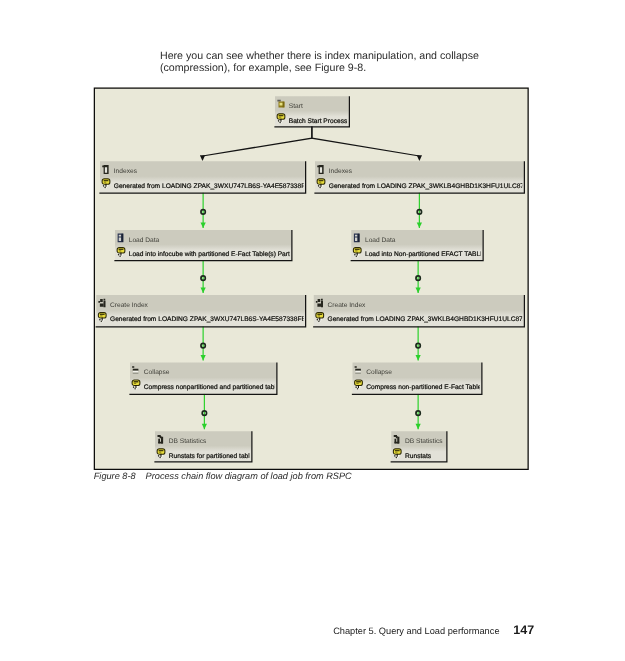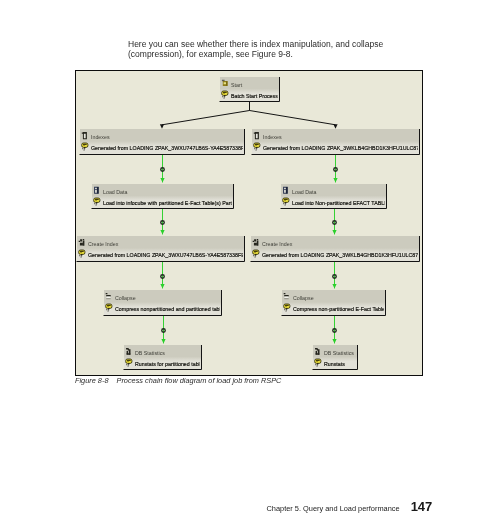--- a/index.html
+++ b/index.html
@@ -3,21 +3,21 @@
 <meta charset="utf-8">
 <style>
   html,body{margin:0;padding:0;background:#ffffff;}
   body{width:500px;height:529px;position:relative;font-family:"Liberation Sans",sans-serif;overflow:hidden;}
   .intro{position:absolute;left:128px;top:39px;width:270px;font-size:8.5px;line-height:10.2px;color:#2b2b2b;}
   .diagram{position:absolute;left:74.6px;top:69.7px;width:348.4px;height:306.6px;background:#e9e8d8;border:1.5px solid #0d0d0d;box-sizing:border-box;}
   .diagram svg{position:absolute;left:-1.1px;top:-2.2px;}
     .caption{position:absolute;left:75px;top:376.3px;font-size:7.35px;font-style:italic;color:#2b2b2b;white-space:nowrap;text-align:center;}
   .caption .sep{display:inline-block;width:8px;}
   .footer{position:absolute;left:266.5px;top:499.3px;font-size:7.4px;color:#1a1a1a;white-space:nowrap;}
-  .footer .pg{font-weight:bold;font-size:13px;margin-left:11px;text-align:center;}
+  .footer .pg{font-weight:bold;font-size:10px;margin-left:11px;text-align:center;}
 </style>
 </head>
 <body>
 
 <div class="intro">Here you can see whether there is index manipulation, and collapse (compression), for example, see Figure 9-8.</div>
 
 <div class="diagram">
   <svg id="diagram-svg" width="347" height="306" viewBox="0 0 347 306">
       <defs>
         <linearGradient id="nodeGrad" x1="0" y1="0" x2="0" y2="1">

